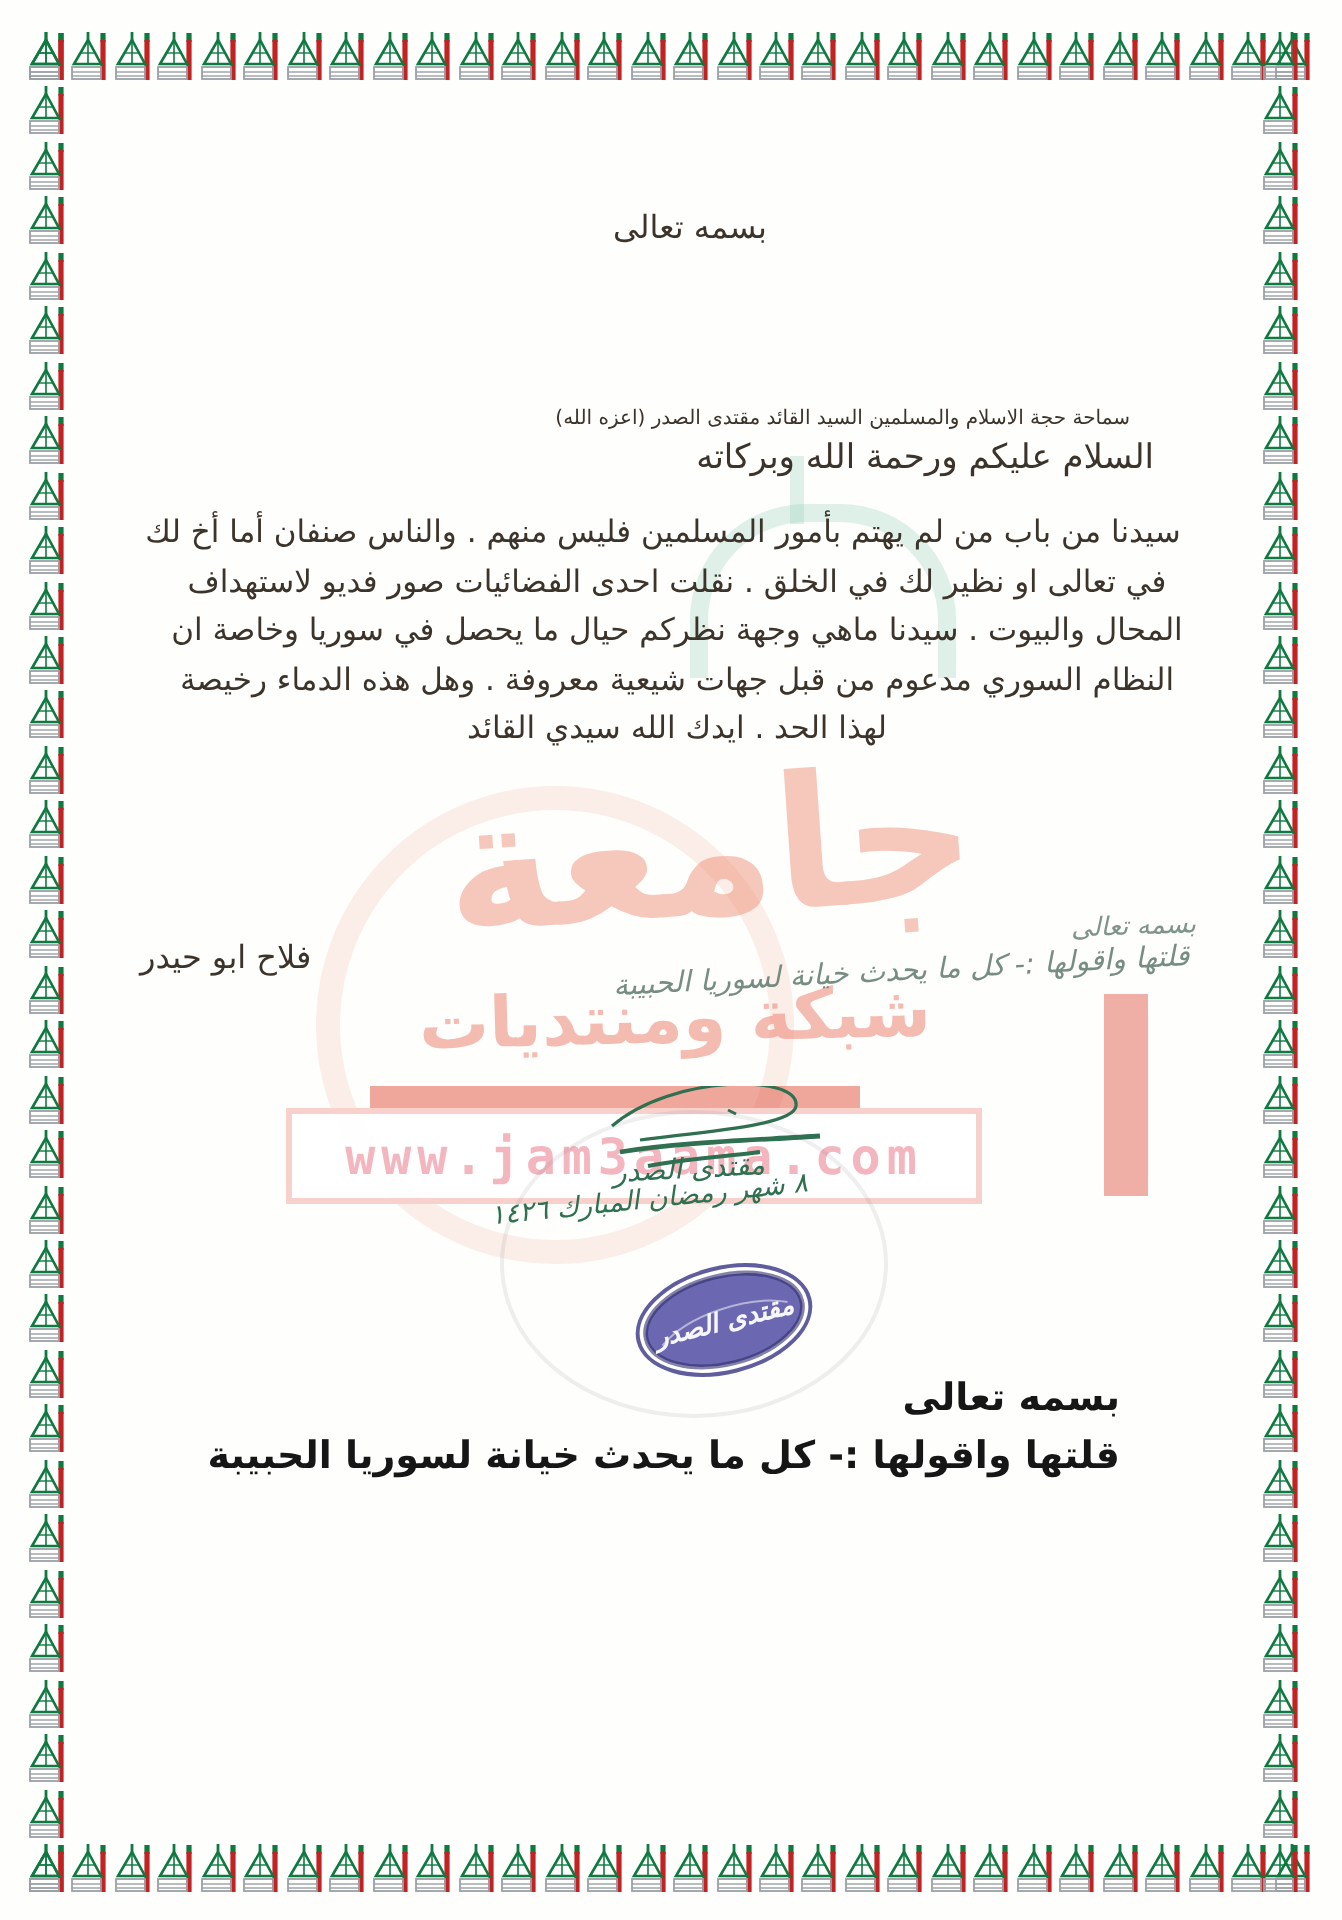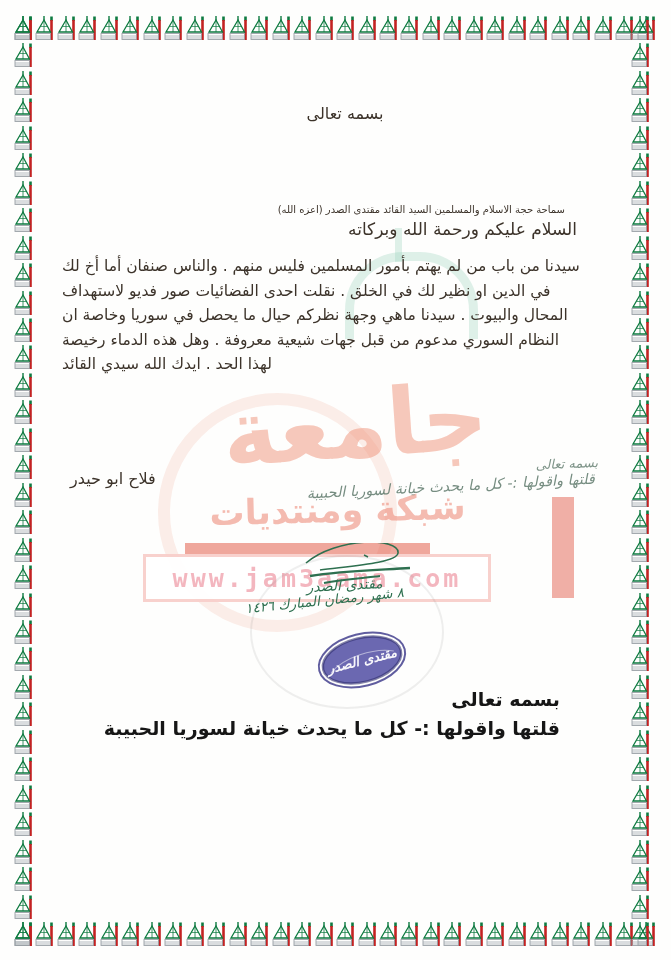--- a/index.html
+++ b/index.html
@@ -30,21 +30,21 @@
              border:3px solid rgba(238,140,130,.4);display:flex;align-items:center;justify-content:center;}
   .wm-url{font-family:"DejaVu Sans Mono",monospace;font-size:25px;font-weight:bold;
           color:#f2aab4;opacity:.85;letter-spacing:3px;}
   .wm-pencil{left:250px;top:555px;width:190px;height:150px;border:2px solid rgba(120,120,120,.12);
              border-radius:50%;}
   
   .txt{position:absolute;z-index:2;}
   .title-top{left:0;top:104px;width:690px;text-align:center;font-size:16px;}
   .addressee{right:106px;top:183px;font-size:10px;margin-top:21px;}
   .salutation{right:94px;top:219px;font-size:17px;}
-  .body-block{right:56px;left:62px;top:254px;font-size:15.5px;line-height:24.6px;text-align:left;}
+  .body-block{right:56px;left:62px;top:254px;font-size:15.5px;line-height:24.6px;text-align:center;}
   .body-line.first{padding-right:14px;}
   .sender{left:70px;top:469px;font-size:16px;}
   .footer-block{right:111px;top:685px;text-align:right;font-size:19px;font-weight:bold;
                 color:#161616;line-height:29px;}
   
   .hand{position:absolute;z-index:3;font-style:italic;}
   .hand-basmala{left:488px;top:457px;width:110px;font-size:13px;color:#5f7a6c;opacity:.8;
                 transform:rotate(-2deg);direction:rtl;}
   .hand-reply{left:233px;top:480px;width:362px;font-size:14.5px;color:#5f7a6c;opacity:.85;
               transform:rotate(-3deg);direction:rtl;letter-spacing:.5px;}
@@ -71,21 +71,21 @@
     <span class="wm-url">www.jam3aama.com</span>
   </div>
   <div class="wm wm-pencil"></div>
 
   <div class="txt title-top arabic">بسمه تعالى</div>
   <div class="txt addressee arabic">سماحة حجة الاسلام والمسلمين السيد القائد مقتدى الصدر (اعزه الله)</div>
   <div class="txt salutation arabic">السلام عليكم ورحمة الله وبركاته</div>
 
   <div class="txt body-block arabic">
     <div class="body-line first">سيدنا  من باب من لم يهتم بأمور المسلمين فليس منهم . والناس صنفان أما أخ لك</div>
-    <div class="body-line">في الدين او نظير لك في الخلق . نقلت احدى الفضائيات صور فديو لاستهداف</div>
+    <div class="body-line">في تعالى او نظير لك في الخلق . نقلت احدى الفضائيات صور فديو لاستهداف</div>
     <div class="body-line">المحال والبيوت . سيدنا ماهي وجهة نظركم حيال ما يحصل في سوريا وخاصة ان</div>
     <div class="body-line">النظام السوري مدعوم من قبل جهات شيعية معروفة . وهل هذه الدماء رخيصة</div>
     <div class="body-line">لهذا الحد . ايدك الله سيدي القائد</div>
   </div>
 
   <div class="txt sender arabic">فلاح ابو حيدر</div>
 
   <div class="hand hand-basmala">بسمه تعالى</div>
   <div class="hand hand-reply">قلتها واقولها :- كل ما يحدث خيانة لسوريا الحبيبة</div>
 

